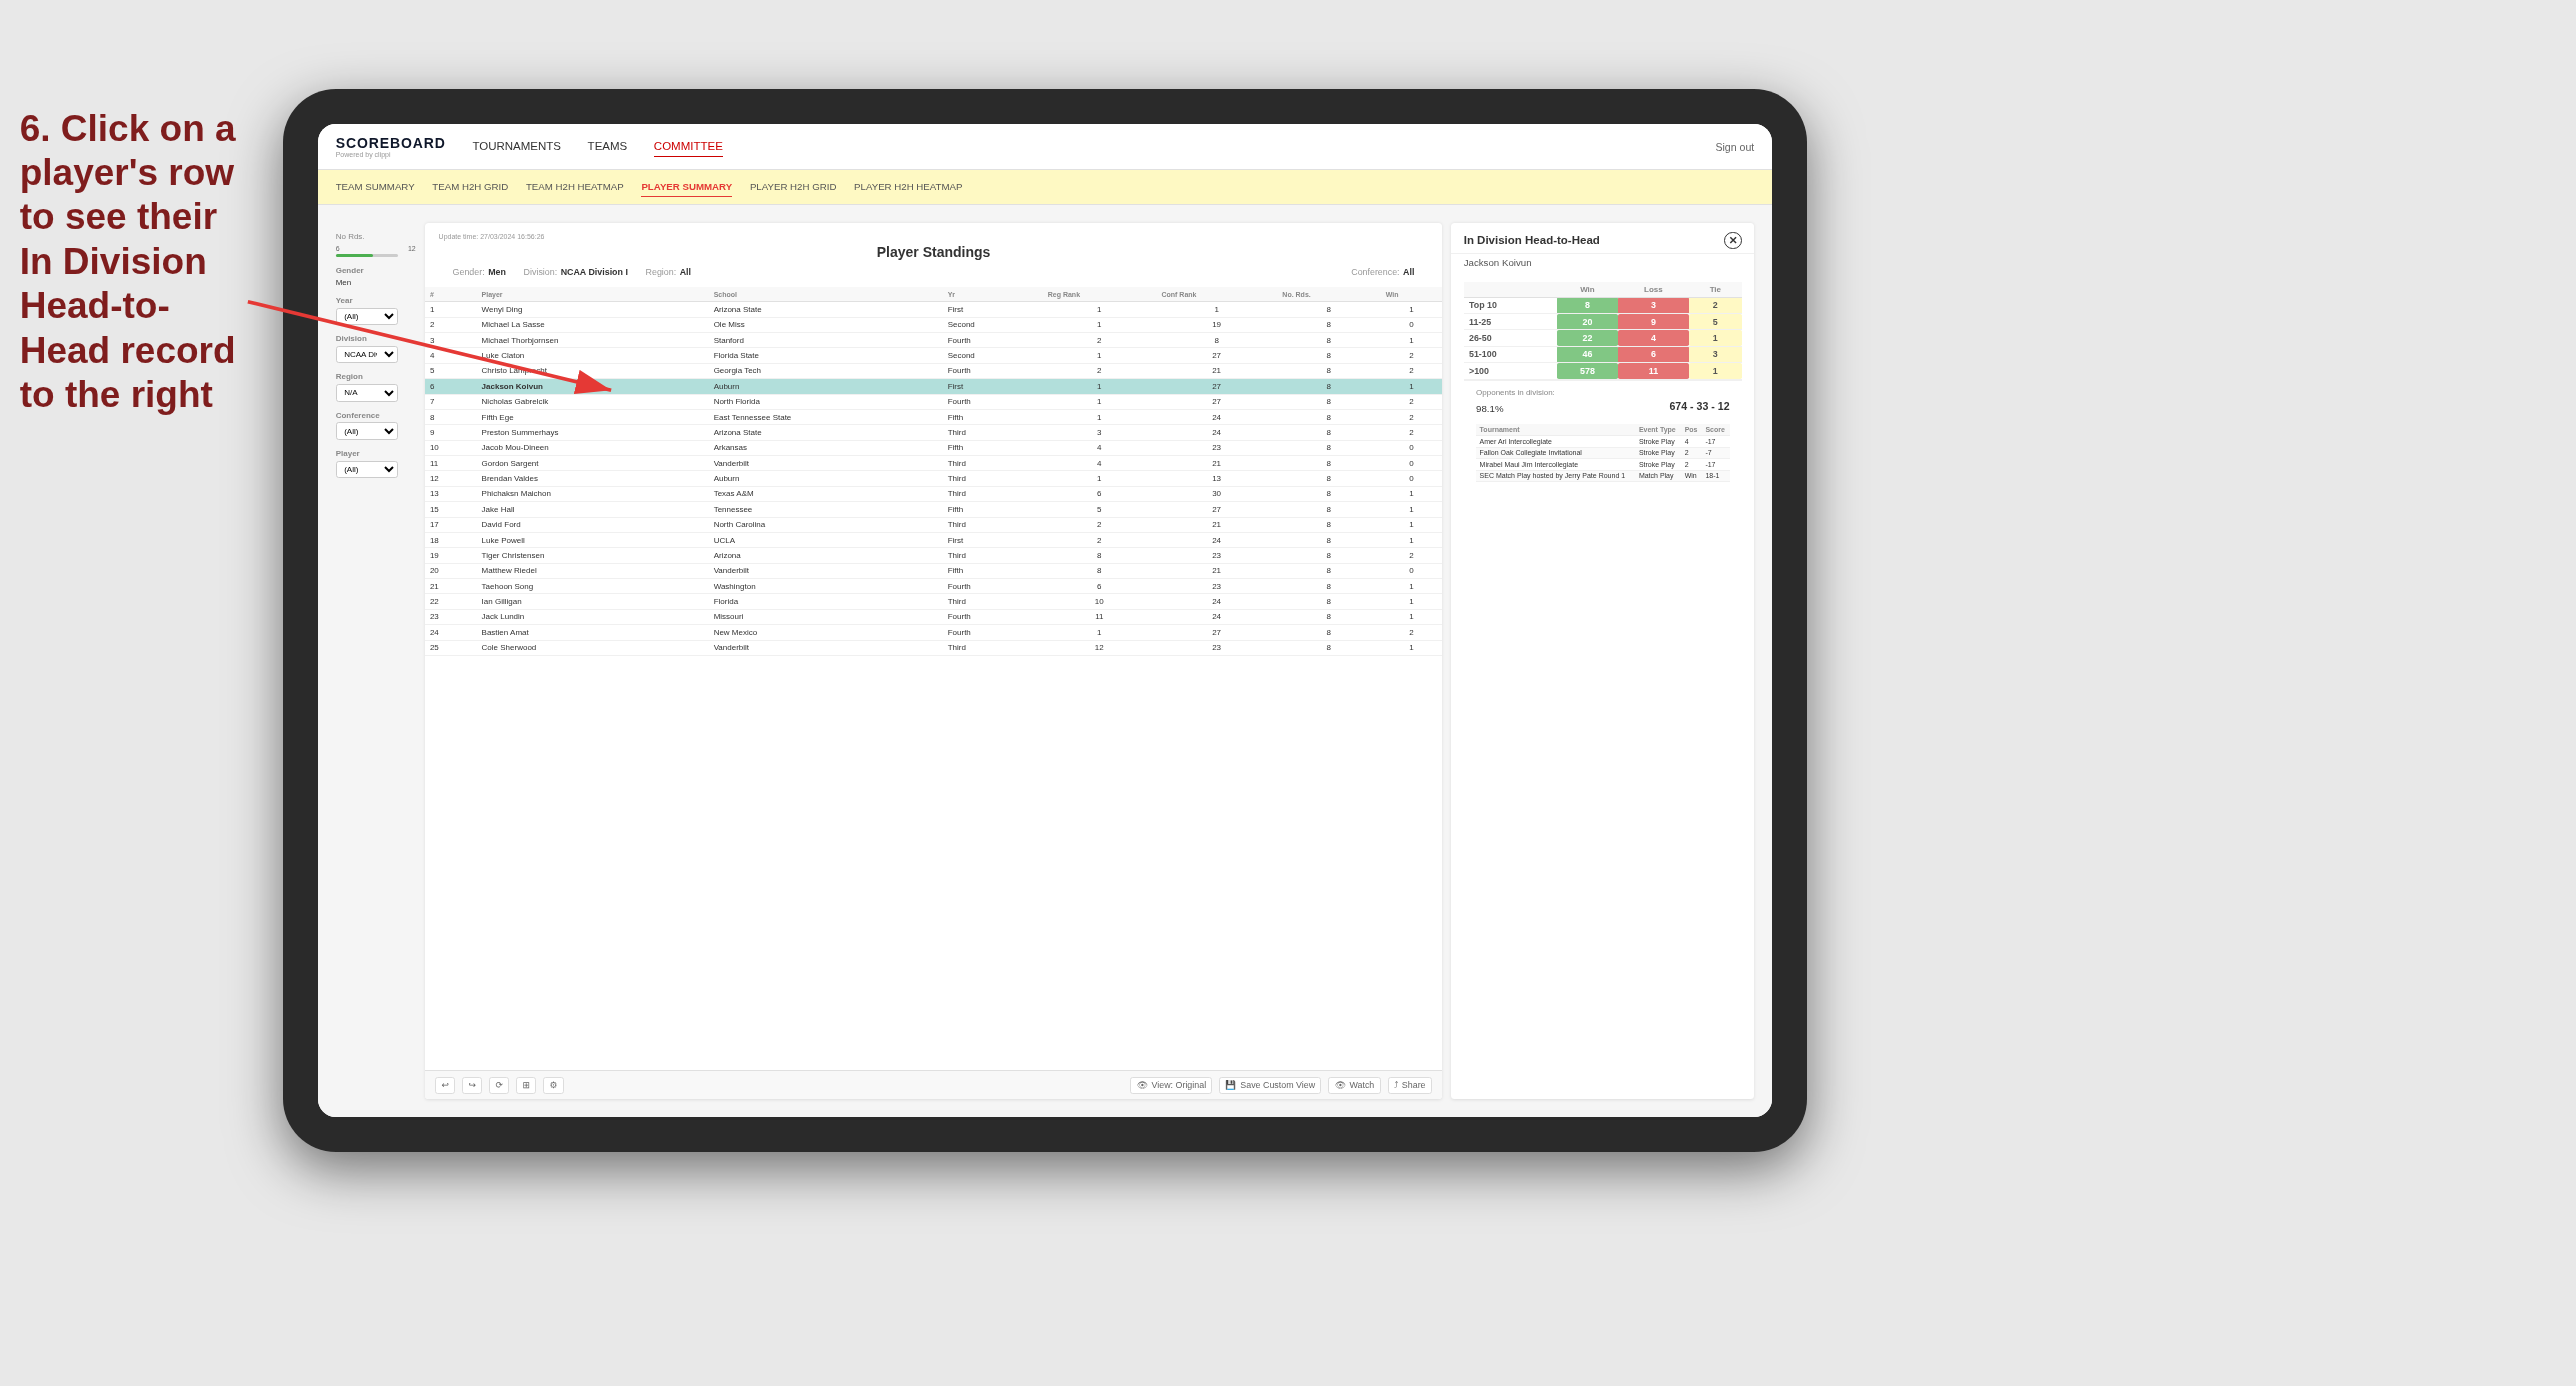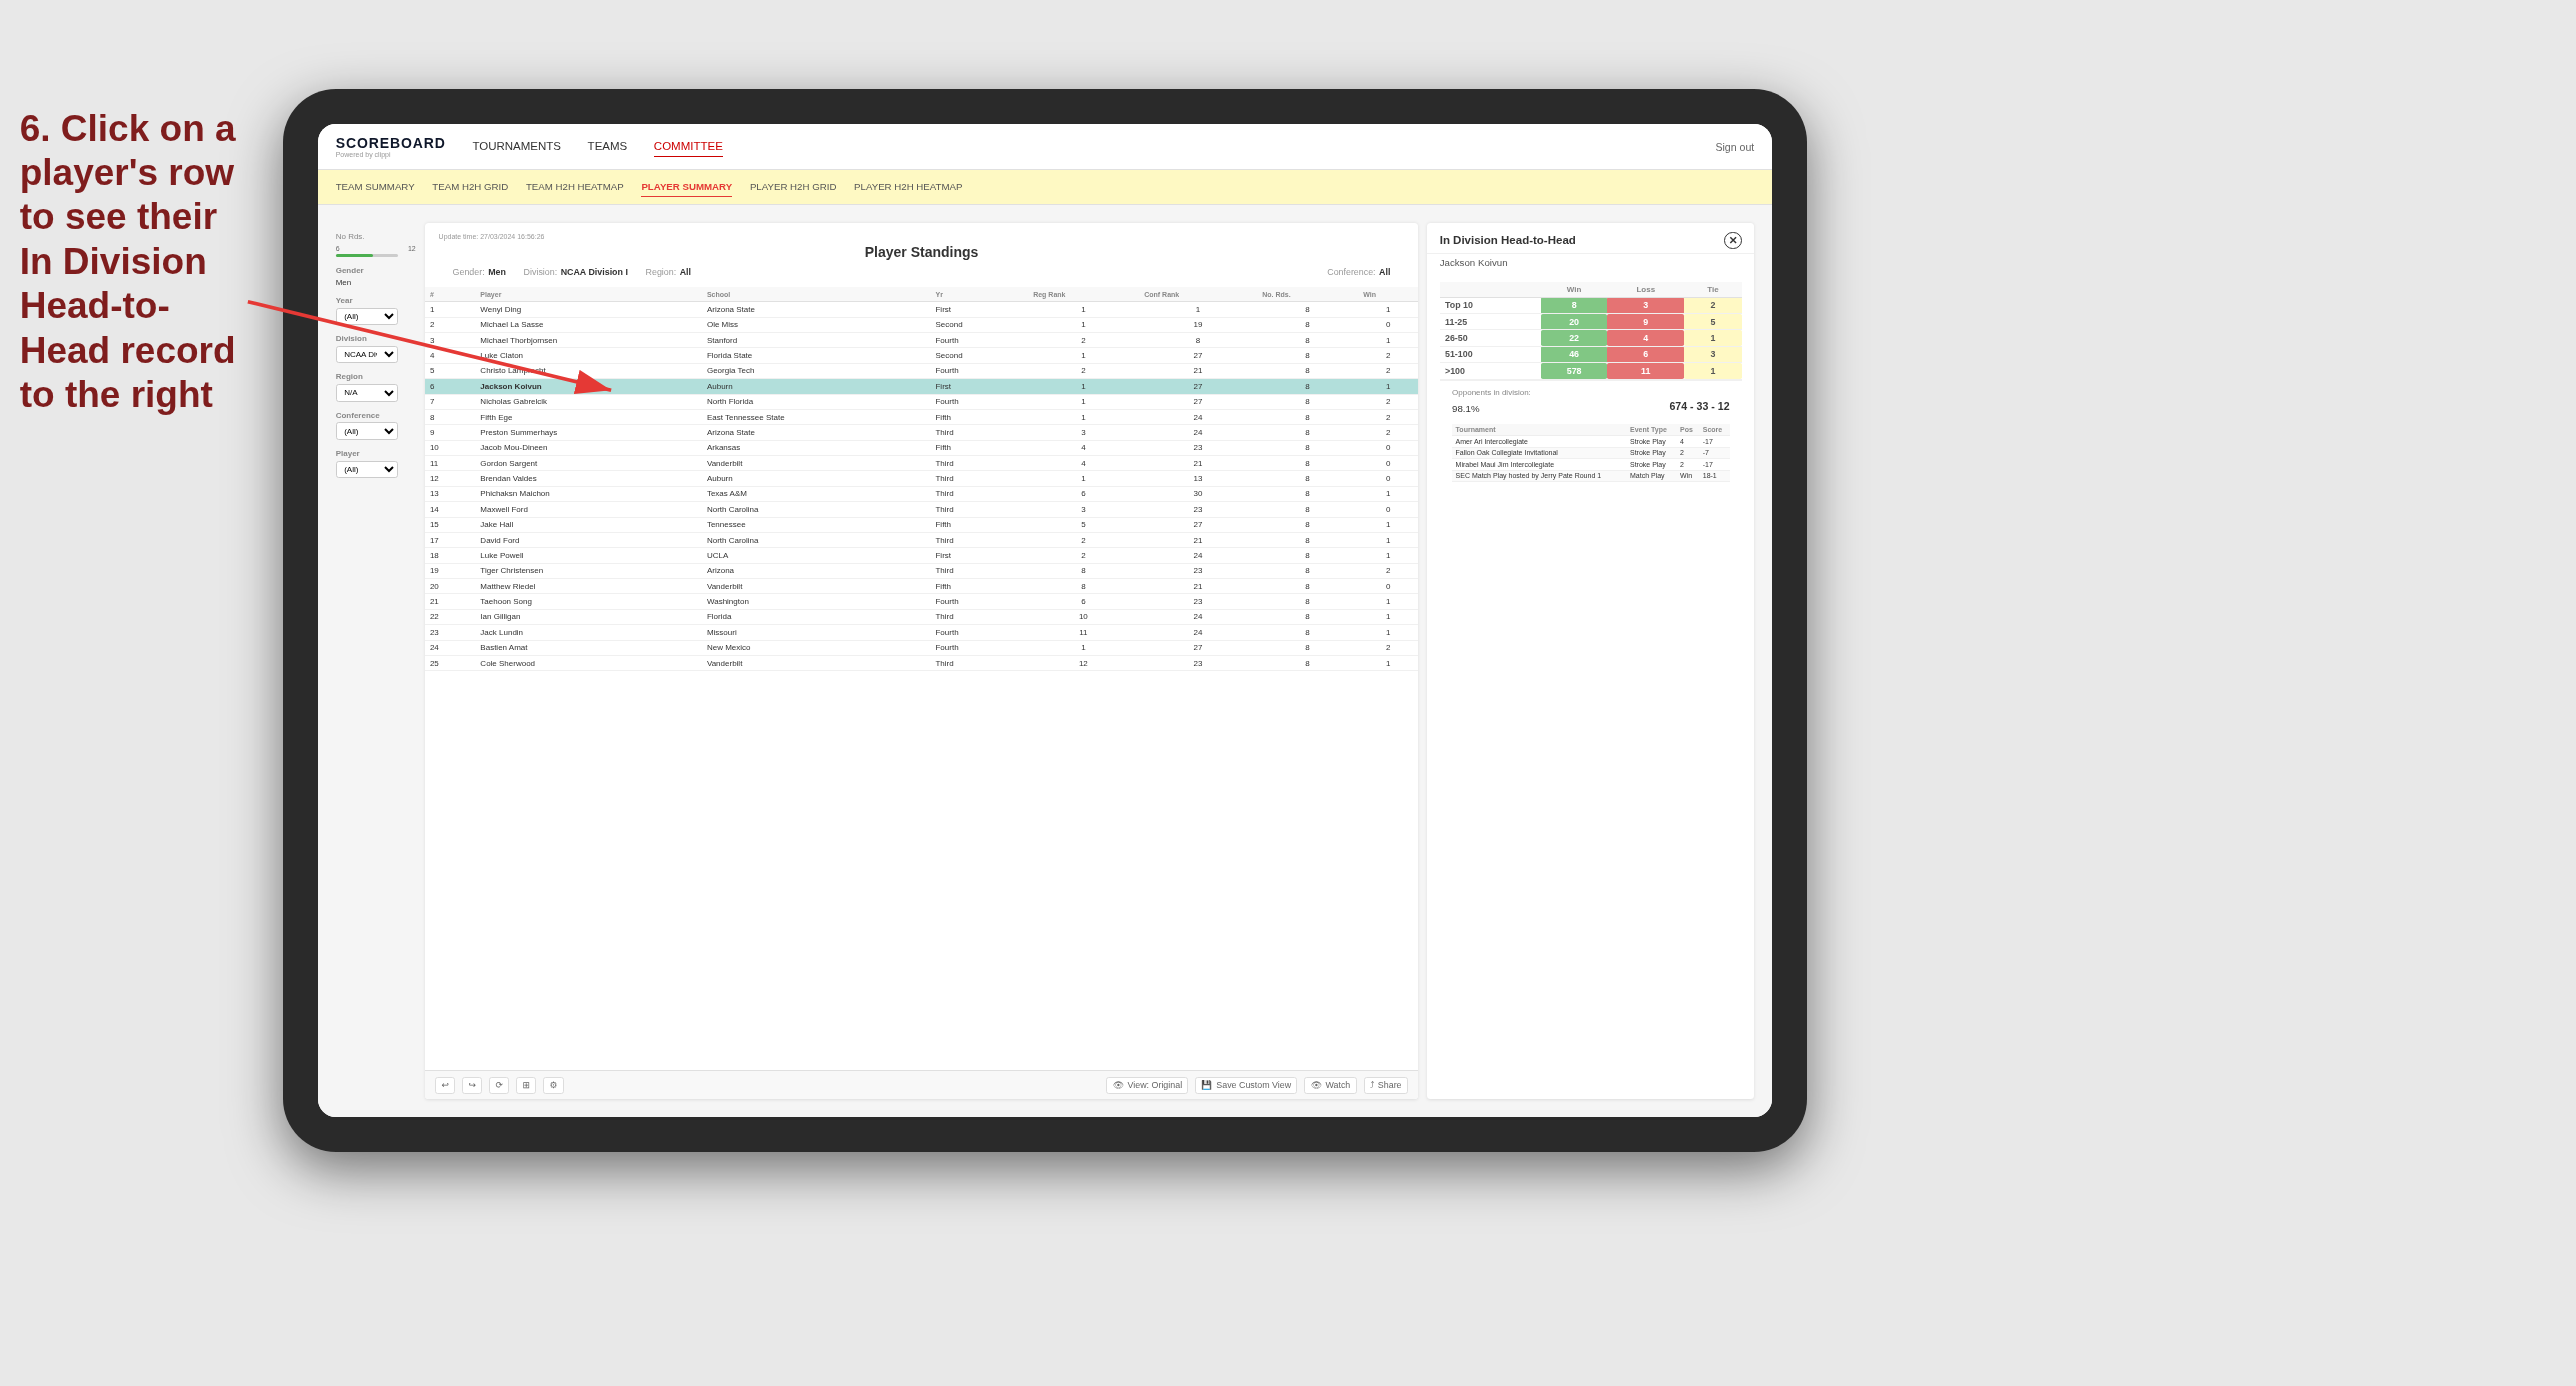--- a/index.html
+++ b/index.html
@@ -317,21 +317,21 @@
       align-items: center;
       gap: 3.5px;
     }
 
     .toolbar-spacer {
       flex: 1;
     }
 
     
     .h2h-panel {
-      width: 327px;
+      width: 303px;
       background: #fff;
       border-radius: 3.5px;
       box-shadow: 0 0.9px 3.5px rgba(0,0,0,0.1);
       overflow: hidden;
       display: flex;
       flex-direction: column;
     }
 
     .h2h-header {
       display: flex;
@@ -720,30 +720,20 @@
     </tr>
                 <tr>
       <td>13</td>
       <td style="font-weight:normal">Phichaksn Maichon</td>
       <td>Texas A&amp;M</td>
       <td>Third</td>
       <td style="text-align:center">6</td>
       <td style="text-align:center">30</td>
       <td style="text-align:center">8</td>
       <td style="text-align:center">1</td>
-    </tr>
-                <tr>
-      <td>14</td>
-      <td style="font-weight:normal">Maxwell Ford</td>
-      <td>North Carolina</td>
-      <td>Third</td>
-      <td style="text-align:center">3</td>
-      <td style="text-align:center">23</td>
-      <td style="text-align:center">8</td>
-      <td style="text-align:center">0</td>
     </tr>
                 <tr>
       <td>15</td>
       <td style="font-weight:normal">Jake Hall</td>
       <td>Tennessee</td>
       <td>Fifth</td>
       <td style="text-align:center">5</td>
       <td style="text-align:center">27</td>
       <td style="text-align:center">8</td>
       <td style="text-align:center">1</td>

